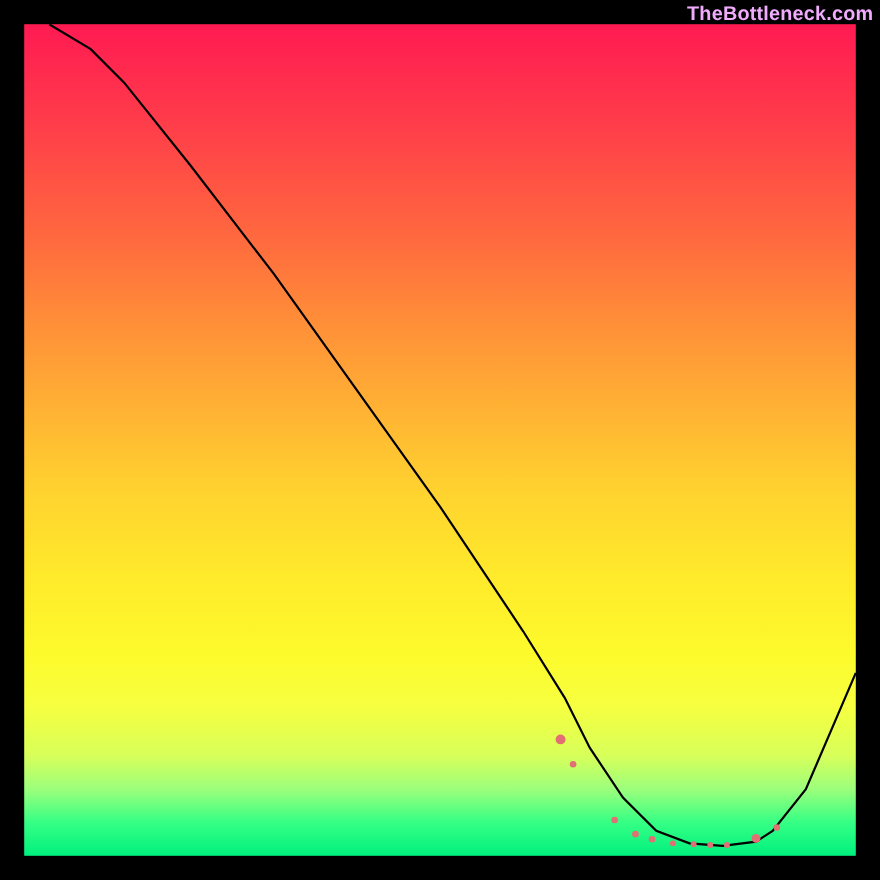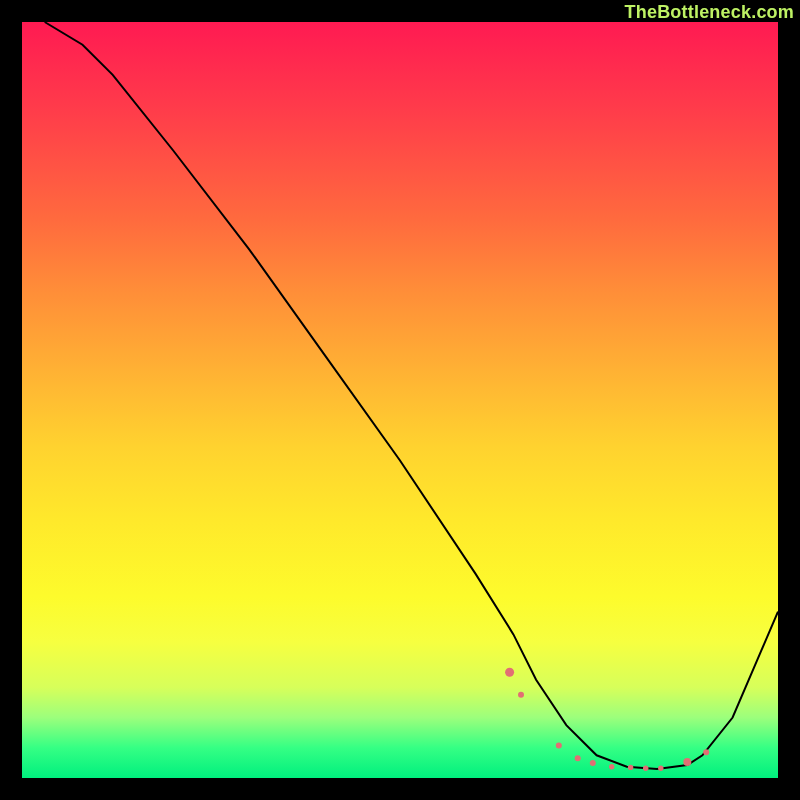--- a/index.html
+++ b/index.html
@@ -6,21 +6,21 @@
   .stage{position:relative;width:800px;height:800px;background:#000}
   .plot{position:absolute;left:22px;top:22px;width:756px;height:756px;
         background:linear-gradient(to bottom,
           #ff1a52 0%, #ff3d4a 12%, #ff6a3e 26%, #ff8f38 36%,
           #ffb134 46%, #ffd22f 56%, #ffe92b 66%, #fdfb2c 76%,
           #f6ff40 82%, #d7ff5a 88%, #9cff7c 92%, #35ff84 96%, #00f07e 100%)}
   svg.curve{position:absolute;left:22px;top:22px;width:756px;height:756px;overflow:visible}
   svg.curve path{fill:none;stroke:#000;stroke-width:2}
   svg.curve circle{fill:#e26f74}
   .watermark{position:absolute;right:6px;top:2px;
-             font:700 18px Arial,Helvetica,sans-serif;color:#bef264;
+             font:700 18px Arial,Helvetica,sans-serif;color:#f0abfc;
              letter-spacing:0.2px}
 </style>
 </head>
 <body>
 <div class="stage">
 
   <div class="plot"></div>
 
   <svg class="curve" viewBox="0 0 756 756" preserveAspectRatio="none">
     <path d="M22.7 0.0 L60.5 22.7 L90.7 52.9 L151.2 128.5 L226.8 226.8 L302.4 332.6 L378.0 438.5 L453.6 551.9 L491.4 612.4 L514.1 657.7 L544.3 703.1 L574.6 733.3 L604.8 744.7 L635.0 746.9 L665.3 743.1 L680.4 733.3 L710.6 695.5 L756.0 589.7 "></path>

